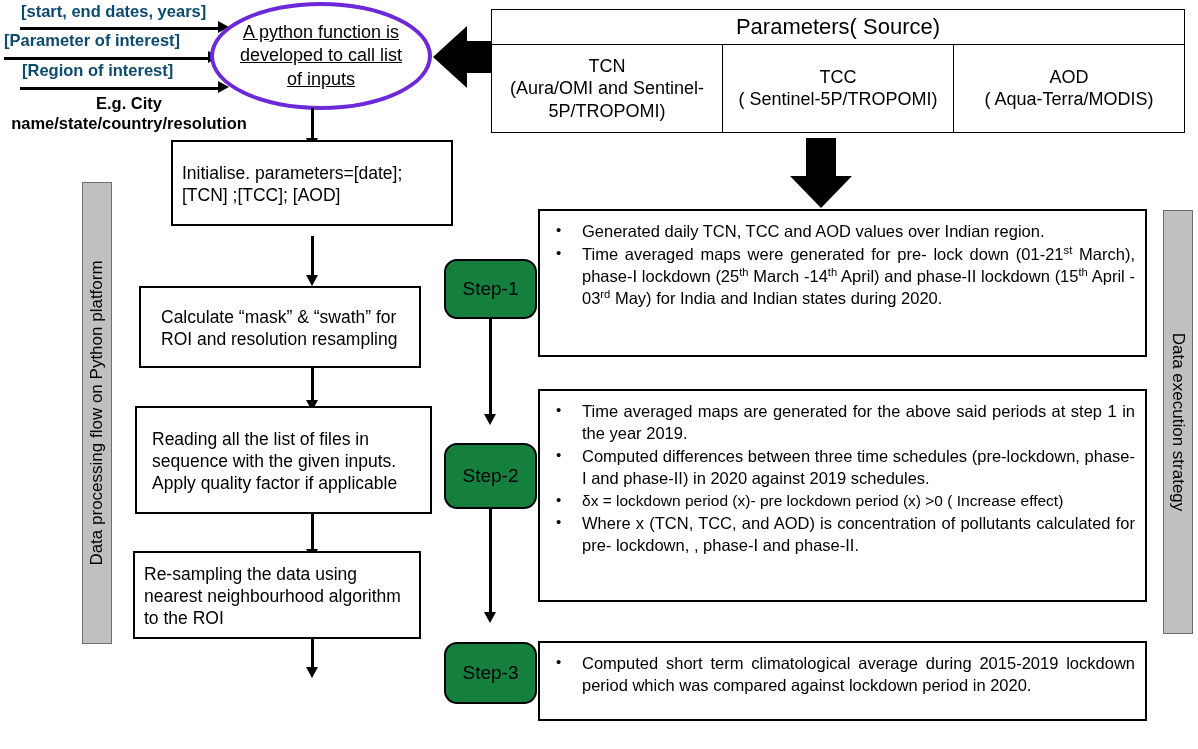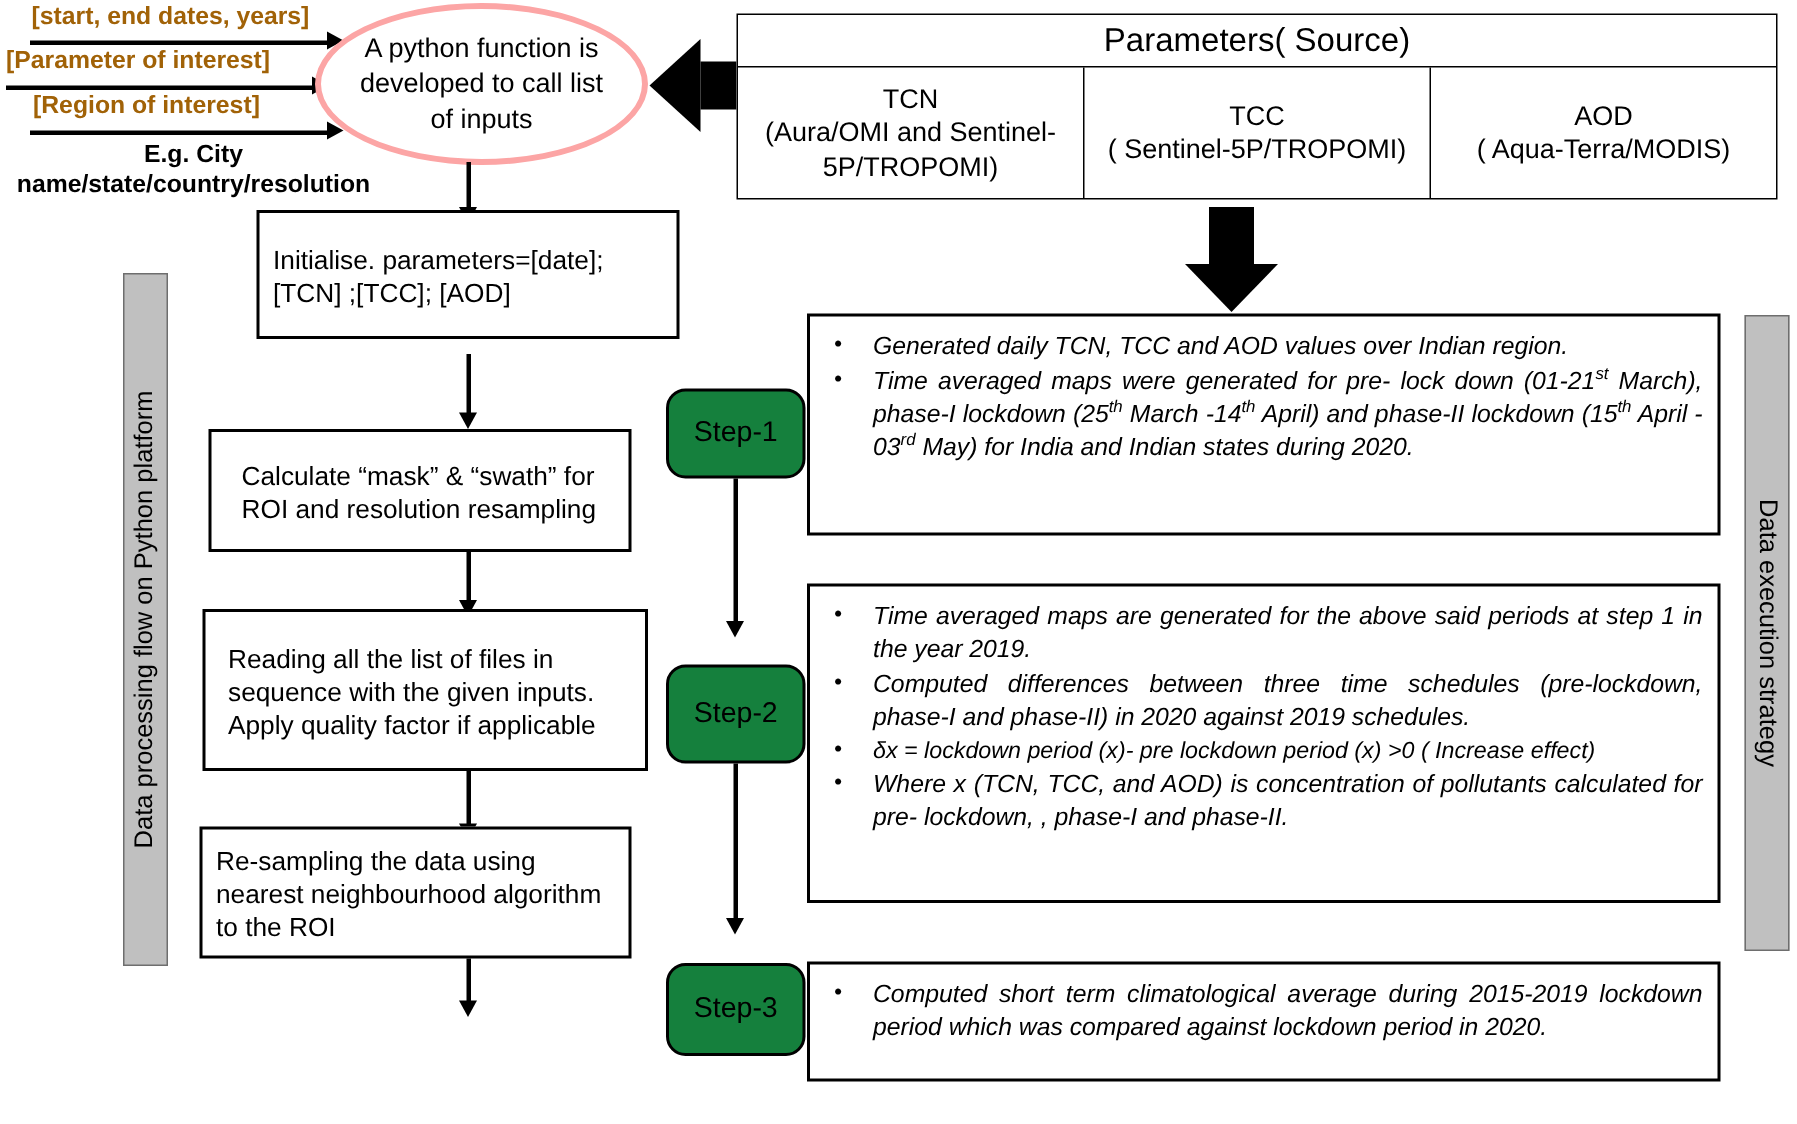--- a/index.html
+++ b/index.html
@@ -30,39 +30,40 @@
     line-height:1.26;
     padding:7px 9px 5px 9px;
     display:flex;
     align-items:center;
   }
   .proc span{display:block;width:100%;}
 
   
   .ellipse{
     position:absolute;
-    border:4px solid #fca5a5;
+    border:4px solid #6d28d9;
     border-radius:50%;
     background:#fff;
     box-sizing:border-box;
     display:flex;
     align-items:center;
     justify-content:center;
     text-align:center;
     font-size:18px;
     line-height:1.3;
+    text-decoration:underline;
   }
 
   
   .inlabel{
     position:absolute;
     font-weight:bold;
     font-size:16.5px;
     white-space:nowrap;
-    color:#a16207;
+    color:#0c4a6e;
   }
   .egtxt{
     position:absolute;
     font-weight:bold;
     font-size:16.5px;
     text-align:center;
     line-height:1.2;
     white-space:pre;
   }
 
@@ -155,21 +156,20 @@
     display:flex;align-items:center;justify-content:center;
     font-size:19px;
     z-index:3;
   }
 
   
   .stepbox{
     font-size:16.5px;
     line-height:1.33;
     padding:10px 10px 20px 12px;
-    font-style:italic;
   }
   ul.bl{margin:0;padding:0;list-style:none;}
   ul.bl > li{
     position:relative;
     padding-left:30px;
     margin:0 0 1px 0;
     text-align:justify;
   }
   ul.bl > li::before{
     content:"\2022";

